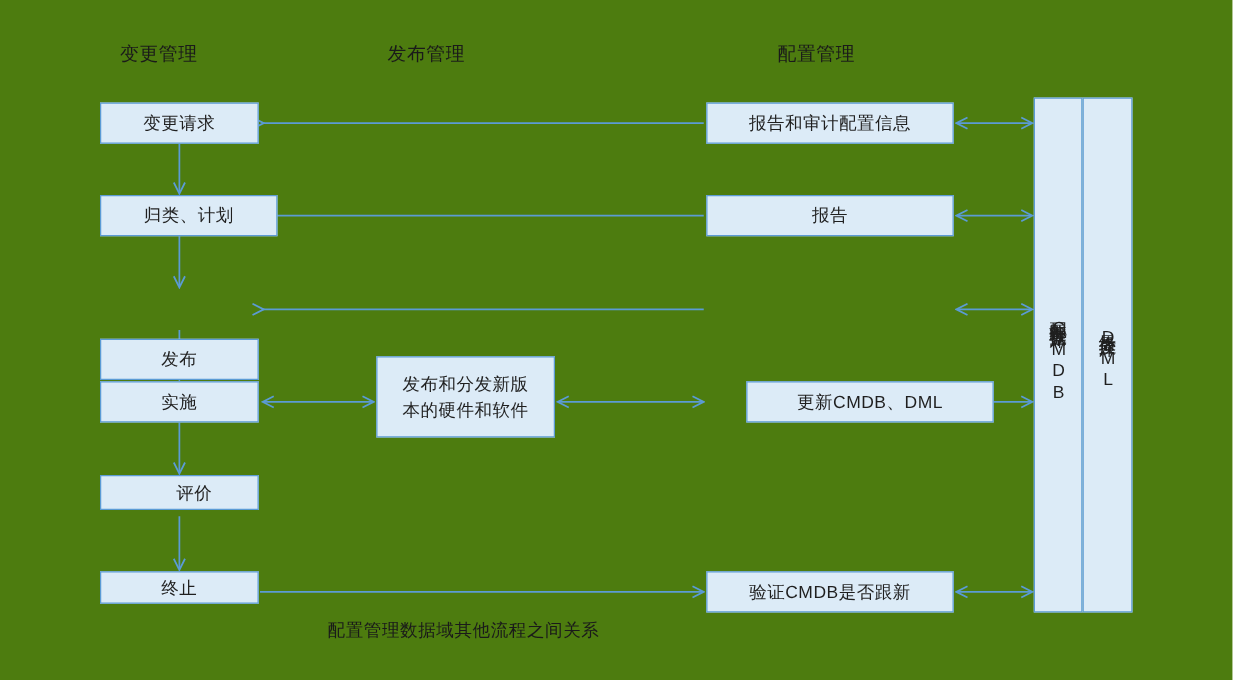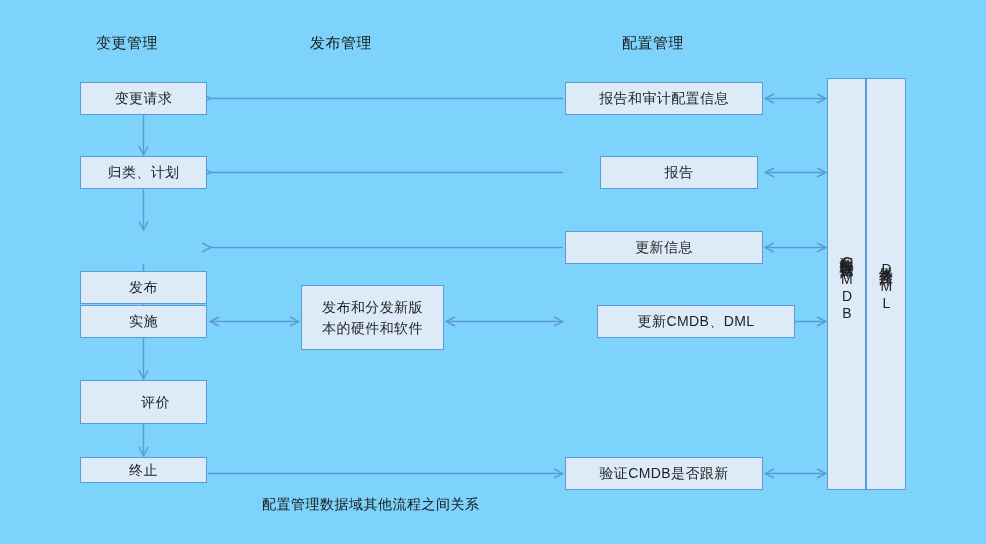--- a/index.html
+++ b/index.html
@@ -4,21 +4,21 @@
 <style>
   html, body {
     margin: 0;
     padding: 0;
     background: #ffffff;
   }
   #canvas {
     position: relative;
     width: 986px;
     height: 544px;
-    background: #7dd3fc;
+    background: #4d7c0f;
     font-family: "Liberation Sans", "DejaVu Sans", sans-serif;
     overflow: hidden;
   }
   .col-header {
     position: absolute;
     font-size: 15px;
     color: #1a1a1a;
     white-space: nowrap;
     letter-spacing: 0.5px;
   }
@@ -118,34 +118,33 @@
     <line x1="208" y1="473.5" x2="562" y2="473.5" marker-end="url(#ah-r)"></line>
 
     <line x1="766" y1="98.5" x2="825" y2="98.5" marker-start="url(#ah-l)" marker-end="url(#ah-r)"></line>
     <line x1="766" y1="172.5" x2="825" y2="172.5" marker-start="url(#ah-l)" marker-end="url(#ah-r)"></line>
     <line x1="766" y1="247.5" x2="825" y2="247.5" marker-start="url(#ah-l)" marker-end="url(#ah-r)"></line>
     <line x1="766" y1="321.5" x2="825" y2="321.5" marker-start="url(#ah-l)" marker-end="url(#ah-r)"></line>
     <line x1="766" y1="473.5" x2="825" y2="473.5" marker-start="url(#ah-l)" marker-end="url(#ah-r)"></line>
   </svg>
 
   <div class="node" style="left:80px; top:82px; width:127px; height:33px;">变更请求</div>
-  <div class="node" style="left:80px; top:156px; width:127px; height:33px;">归类、计划</div>
+  <div class="node" style="left:80px; top:156px; width:142px; height:33px;">归类、计划</div>
   <div class="node" style="left:80px; top:231px; width:127px; height:33px;margin-top:40px;">发布</div>
   <div class="node" style="left:80px; top:305px; width:127px; height:33px;">实施</div>
-  <div class="node" style="left:80px; top:380px; width:127px; height:44px;padding-left:24px;">评价</div>
+  <div class="node" style="left:80px; top:380px; width:127px; height:28px;padding-left:24px;">评价</div>
   <div class="node" style="left:80px; top:457px; width:127px; height:26px;">终止</div>
 
   <div class="node two-line" style="left:301px; top:285px; width:143px; height:65px;">
     <span>发布和分发新版</span>
     <span>本的硬件和软件</span>
   </div>
 
   <div class="node" style="left:565px; top:82px; width:198px; height:33px;">报告和审计配置信息</div>
-  <div class="node" style="left:565px; top:156px; width:158px; height:33px;margin-left:35px;">报告</div>
-  <div class="node" style="left:565px; top:231px; width:198px; height:33px;">更新信息</div>
+  <div class="node" style="left:565px; top:156px; width:198px; height:33px;">报告</div>
   <div class="node" style="left:565px; top:305px; width:198px; height:33px;margin-left:32px;">更新CMDB、DML</div>
   <div class="node" style="left:565px; top:457px; width:198px; height:33px;">验证CMDB是否跟新</div>
 
   <div class="vbox" style="left:827px; top:78px; width:39px; height:412px;">
     <span class="vtext">配置管理数据库CMDB</span>
   </div>
   <div class="vbox" style="left:866px; top:78px; width:40px; height:412px;">
     <span class="vtext">最终介质库DML</span>
   </div>
 

